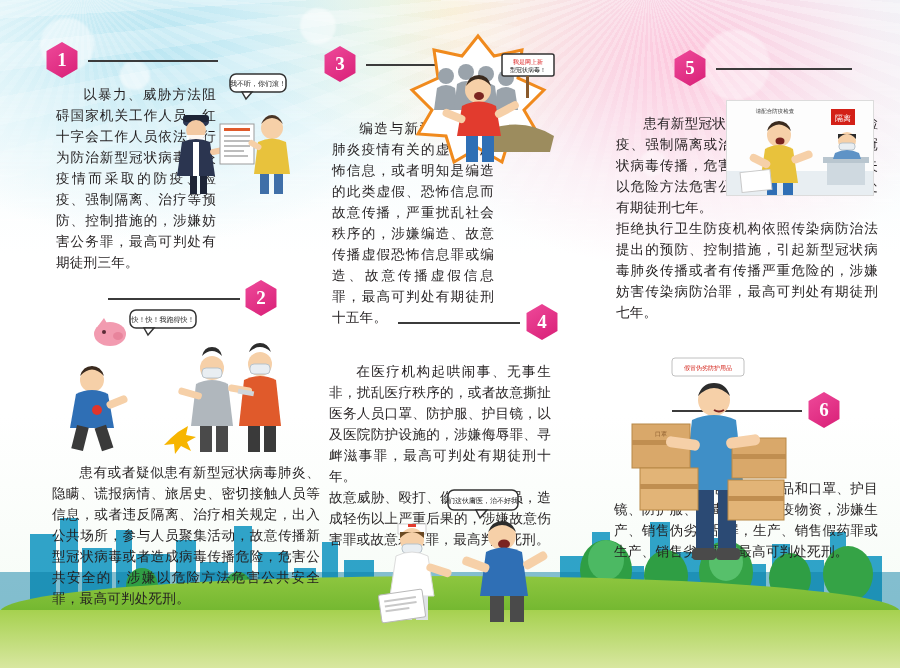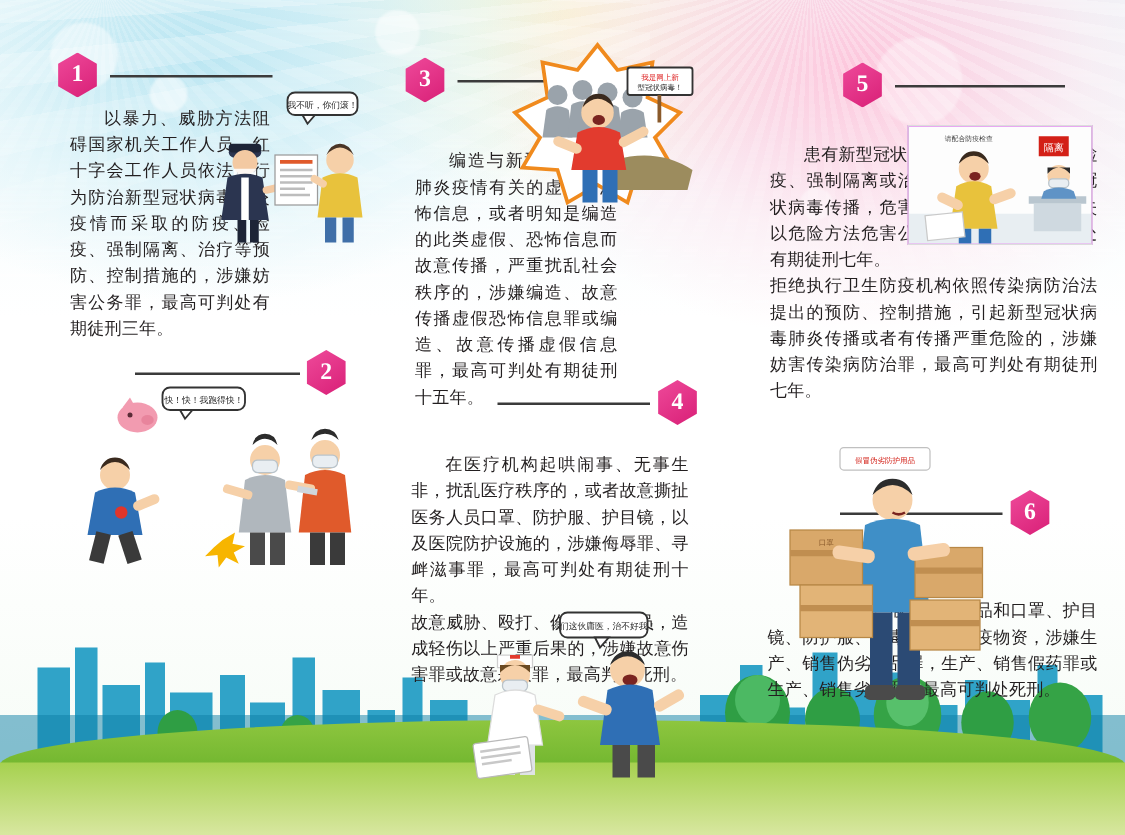--- a/index.html
+++ b/index.html
@@ -59,21 +59,21 @@
     position:absolute;z-index:4;
     font-family:"Liberation Sans","DejaVu Sans",sans-serif;
     font-size:13.6px;line-height:21px;color:#231f20;
     text-align:justify;text-justify:inter-ideograph;
     letter-spacing:.2px;
   }
   .indent{text-indent:2em;display:block;}
 
   
   .illus{position:absolute;z-index:5;}
-  .photo{position:absolute;background:#d946ef;border:1px solid #dcdcdc;overflow:hidden;}
+  .photo{position:absolute;background:#a16207;border:1px solid #dcdcdc;overflow:hidden;}
 </style>
 </head>
 <body>
 
 <div class="poster">
 
   <div class="bg-base"></div>
   <div class="bg-rays"></div>
   <div class="bg-rays2"></div>
 
@@ -242,20 +242,23 @@
         <path d="M197 46 q11 -10 22 0 q-3 -9 -11 -9 q-8 0 -11 9z" fill="#2c2c2c"></path>
         <path d="M192 74 q16 -8 32 0 l5 46 h-42z" fill="#e05a2b"></path>
         <rect x="196" y="120" width="12" height="26" fill="#3a3a3a"></rect>
         <rect x="212" y="120" width="12" height="26" fill="#3a3a3a"></rect>
         <rect x="176" y="80" width="24" height="7" rx="3" fill="#f6d0a8" transform="rotate(10 188 84)"></rect>
         <rect x="186" y="84" width="16" height="5" fill="#cfd6dc" transform="rotate(10 194 86)"></rect>
       </g>
     </svg>
   </div>
 
+  <div class="para" style="left:52px;top:462px;width:268px;">
+    <span class="indent">患有或者疑似患有新型冠状病毒肺炎、隐瞒、谎报病情、旅居史、密切接触人员等信息，或者违反隔离、治疗相关规定，出入公共场所，参与人员聚集活动，故意传播新型冠状病毒或者造成病毒传播危险，危害公共安全的，涉嫌以危险方法危害公共安全罪，最高可判处死刑。</span>
+  </div>
 
   <div class="badge" style="left:322px;top:46px;">
     <div class="hex">3</div>
   </div>
   <div class="rule" style="left:366px;top:64px;width:112px;"></div>
 
   <div class="illus" style="left:382px;top:32px;width:192px;height:140px;">
     <svg viewBox="0 0 192 140" width="192" height="140">
 
       <path d="M96 4 L112 24 L140 18 L136 46 L162 58 L142 78 L156 102 L128 104 L120 130

